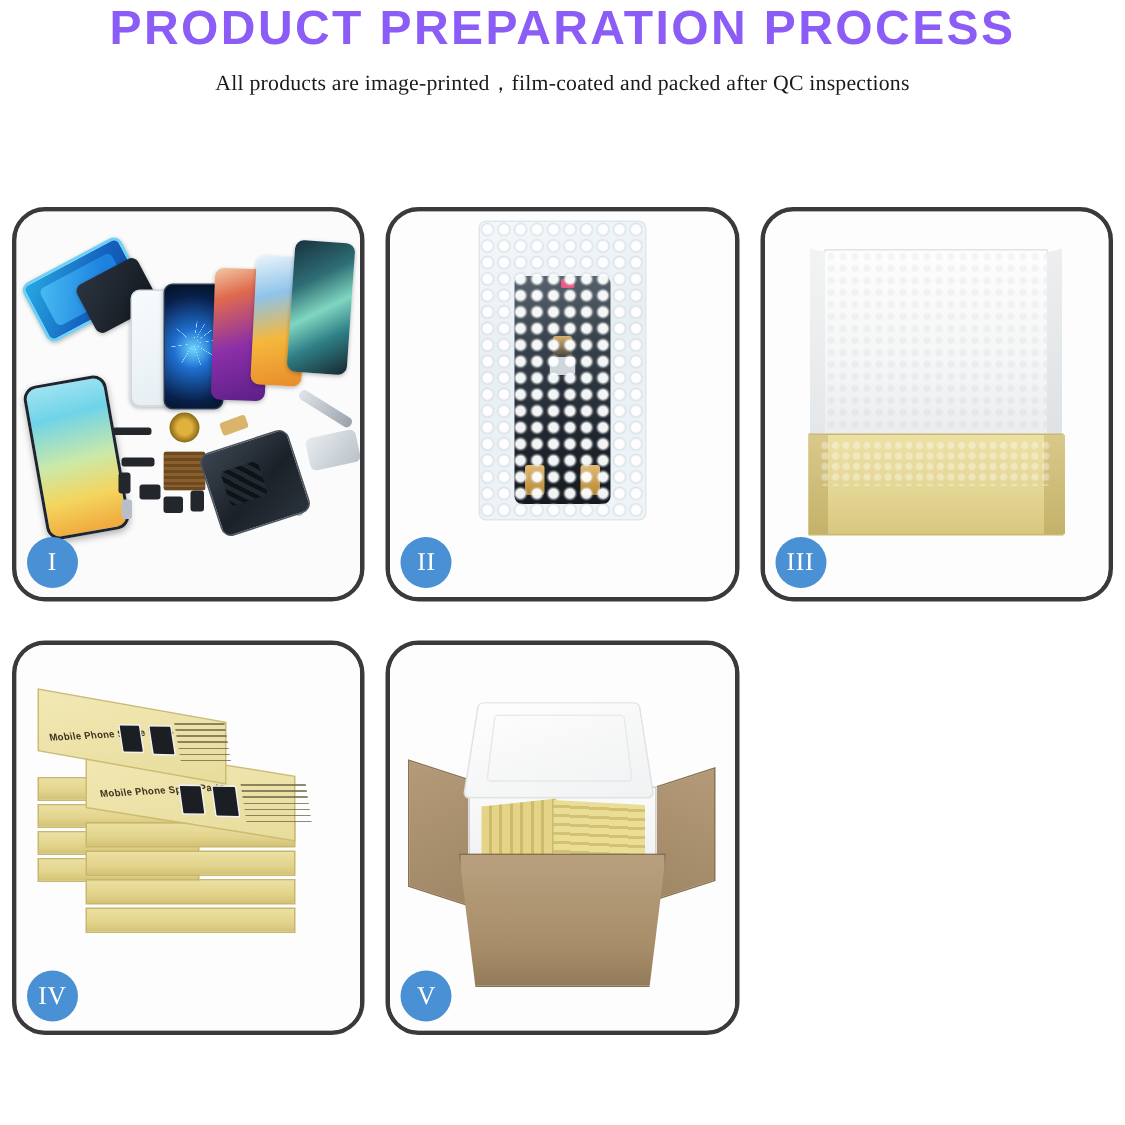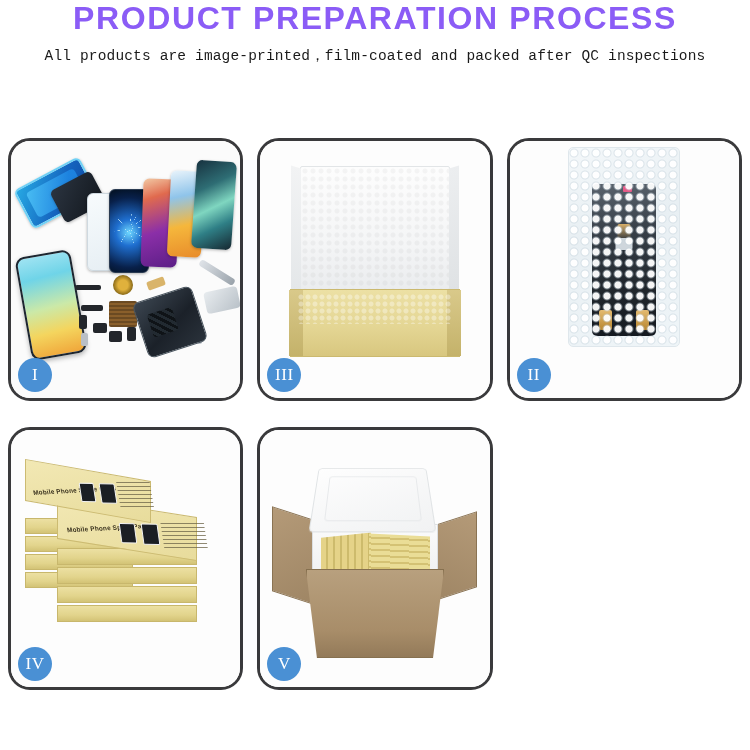--- a/index.html
+++ b/index.html
@@ -15,21 +15,21 @@
   .header { position: absolute; top: 0; left: 0; width: 750px; text-align: center; }
   .title {
     font-family: "Liberation Sans", sans-serif;
     font-weight: bold;
     font-size: 32px;
     letter-spacing: 1.6px;
     color: #8b5cf6;
     white-space: nowrap;
   }
   .subtitle {
-    font-family: Liberation Mono, monospace;
+    font-family: Liberation Serif, serif;
     font-size: 14.5px;
     letter-spacing: 0.15px;
     color: #1a1a1a;
     margin-top: 9px;
     white-space: nowrap;
   }
 
   
   .grid {
     position: absolute;
@@ -392,36 +392,20 @@
           <div class="pt dark" style="left:52px; top:56px; width:9px; height:14px;"></div>
           <div class="pt silver" style="left:112px; top:62px; width:5px; height:5px; border-radius:50%;"></div>
           <div class="pt silver" style="left:122px; top:68px; width:5px; height:5px; border-radius:50%;"></div>
         </div>
 
         <div class="backplate"></div>
         <div class="tool"></div>
         <div class="tool2"></div>
       </div>
       <div class="badge">I</div>
-    </div>
-
-    <div class="panel">
-      <div class="stage">
-        <div class="box3-wrap">
-          <div class="foam-lid">
-            <div class="foam-texture"></div>
-          </div>
-          <div class="box3-body">
-            <div class="box3-lipL"></div>
-            <div class="box3-lipR"></div>
-            <div class="box3-inner"></div>
-          </div>
-        </div>
-      </div>
-      <div class="badge">III</div>
     </div>
 
     <div class="panel">
       <div class="stage">
         <div class="bubblebag">
           <div class="lcd">
             <div class="lcd-inner"></div>
             <div class="pink-tab"></div>
             <div class="flex-cable"></div>
             <div class="conn" style="top:74px;"></div>
@@ -429,20 +413,36 @@
             <div class="gold-tab" style="right:12px; bottom:6px;"></div>
           </div>
           <div class="bubbles"></div>
         </div>
       </div>
       <div class="badge">II</div>
     </div>
 
     <div class="panel">
       <div class="stage">
+        <div class="box3-wrap">
+          <div class="foam-lid">
+            <div class="foam-texture"></div>
+          </div>
+          <div class="box3-body">
+            <div class="box3-lipL"></div>
+            <div class="box3-lipR"></div>
+            <div class="box3-inner"></div>
+          </div>
+        </div>
+      </div>
+      <div class="badge">III</div>
+    </div>
+
+    <div class="panel">
+      <div class="stage">
         <div class="stack">
 
           <div class="sbox" style="left:2px; top:62px; width:108px; height:16px;"></div>
           <div class="sbox" style="left:2px; top:80px; width:108px; height:16px;"></div>
           <div class="sbox" style="left:2px; top:98px; width:108px; height:16px;"></div>
           <div class="sbox" style="left:2px; top:116px; width:108px; height:16px;"></div>
 
           <div class="sbox" style="left:34px; top:92px; width:140px; height:17px;"></div>
           <div class="sbox" style="left:34px; top:111px; width:140px; height:17px;"></div>
           <div class="sbox" style="left:34px; top:130px; width:140px; height:17px;"></div>

